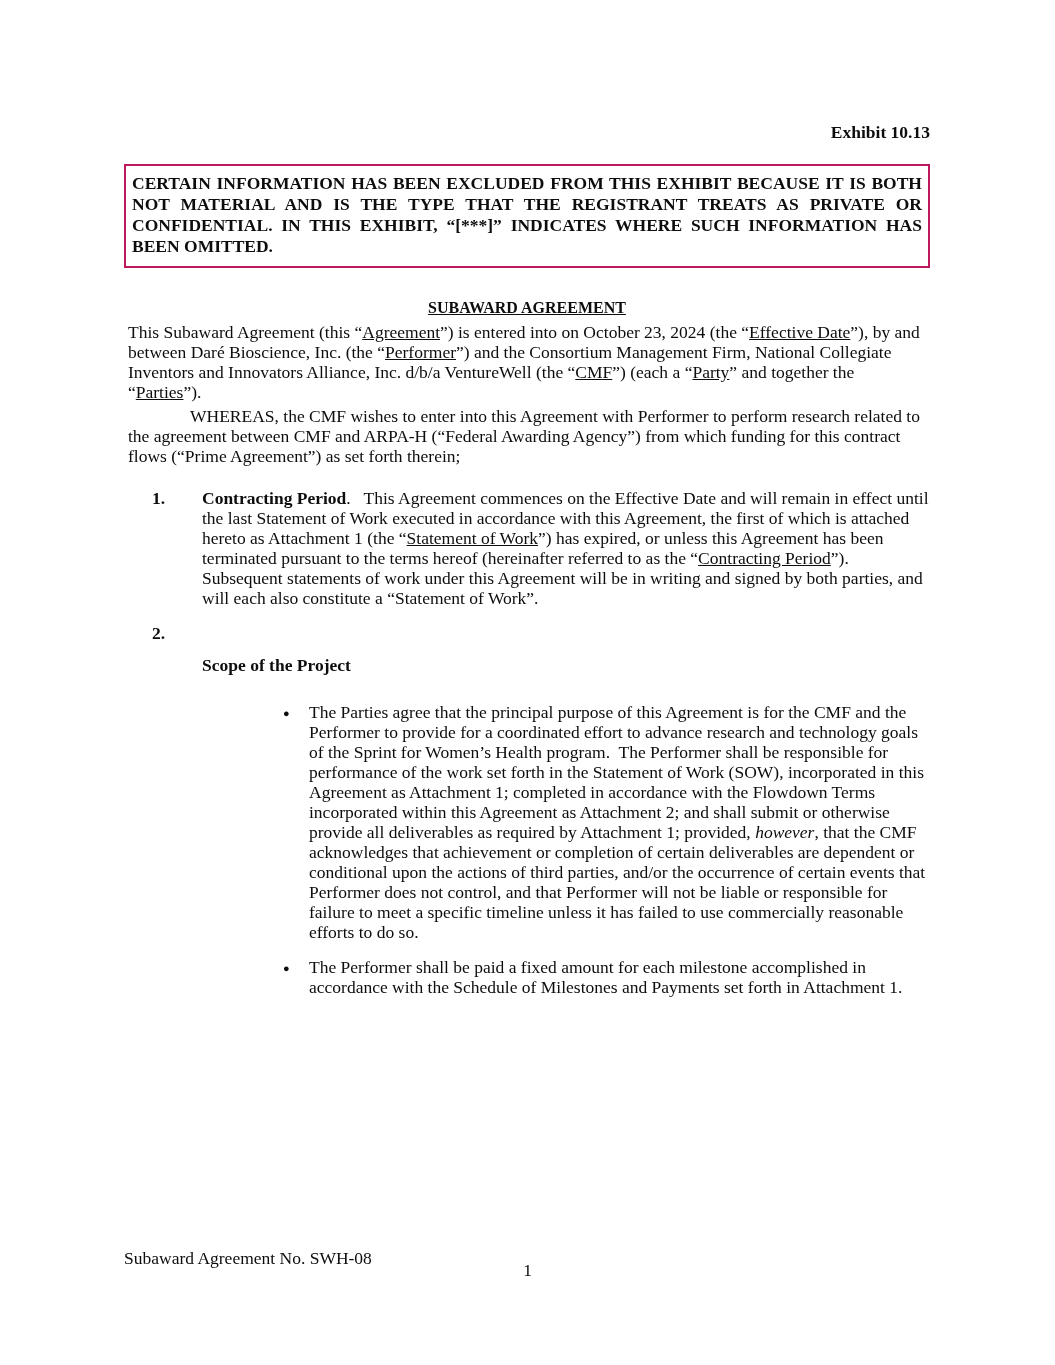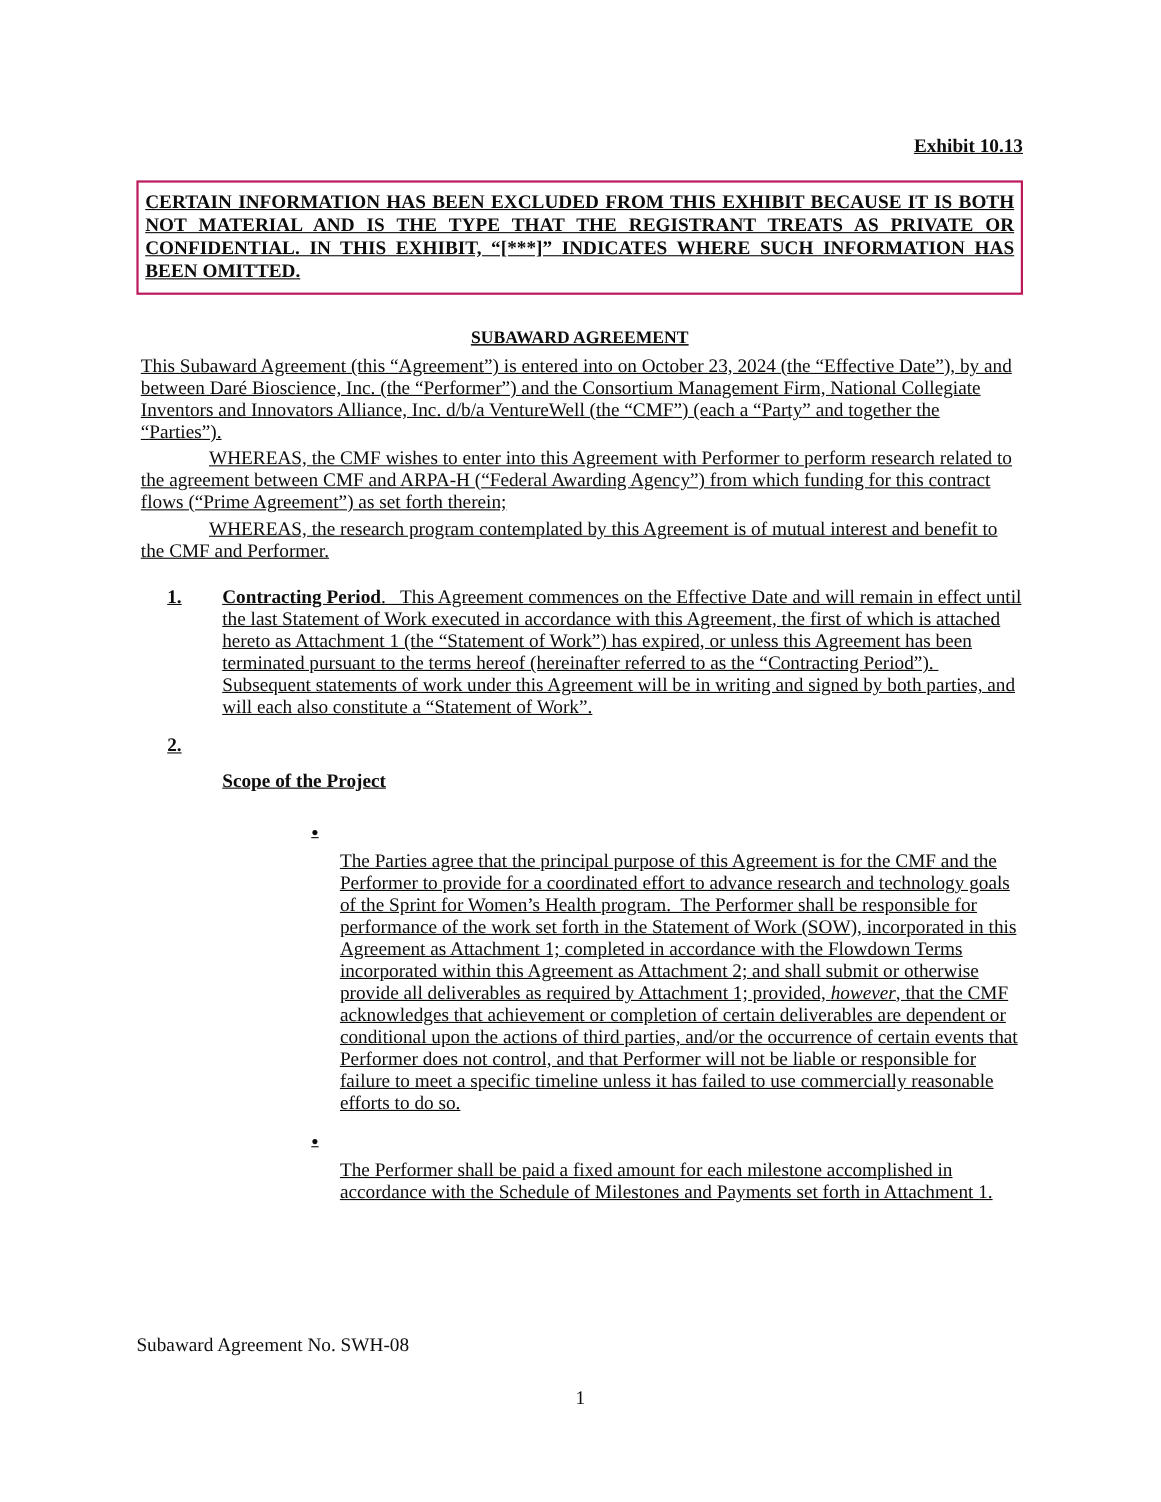--- a/index.html
+++ b/index.html
@@ -6,21 +6,21 @@
   .page{
     position:relative;
     width:1055px;height:1365px;
     background:#ffffff;
     color:#0d0d0d;
     font-family:"Liberation Serif","DejaVu Serif",serif;
     font-size:17.5px;
     line-height:20px;
     overflow:hidden;
   }
-  .content{padding:122px 125px 0 124px;text-decoration:underline;}
+  .content{padding:122px 125px 0 124px;}
   .exhibit-label{
     text-align:right;
     font-weight:bold;
     margin:0;
   }
   .notice-box{
     margin-top:22px;
     border:2px solid #be185d;
     padding:7px 6px 9px 6px;
     font-weight:bold;
@@ -57,29 +57,29 @@
     display:flex;
     margin-left:159px;
   }
   .bullet-glyph{
     width:26px;
     flex-shrink:0;
     font-size:11px;
     line-height:20px;
     padding-top:1px;
   }
-  .bullet-body{flex:1;margin-top:26px;}
+  .bullet-body{flex:1;}
   .page-number{
     position:absolute;
     top:1260px;left:0;right:0;
     text-align:center;
   }
   .footer-doc-number{
     position:absolute;
-    top:1212px;left:124px;text-align:right;
+    top:1248px;left:124px;text-align:right;
   }
 </style>
 </head>
 <body>
 
 <div class="page">
   <div class="content">
 
     <div class="exhibit-label">Exhibit 10.13</div>
 
@@ -87,21 +87,20 @@
       <span>CERTAIN INFORMATION HAS BEEN EXCLUDED FROM THIS EXHIBIT BECAUSE IT IS BOTH NOT MATERIAL AND IS THE TYPE THAT THE REGISTRANT TREATS AS PRIVATE OR CONFIDENTIAL. IN THIS EXHIBIT, “[***]” INDICATES WHERE SUCH INFORMATION HAS BEEN OMITTED.</span>
     </div>
 
     <div class="doc-title">SUBAWARD AGREEMENT</div>
 
     <p class="para mt-40"><span>This Subaward Agreement (this “</span><span style="text-decoration: underline;">Agreement</span><span>”) is entered into on October 23, 2024 (the “</span><span style="text-decoration: underline;">Effective Date</span><span>”), by and between Daré Bioscience, Inc. (the “</span><span style="text-decoration: underline;">Performer</span><span>”) and the Consortium Management Firm, National Collegiate Inventors and Innovators Alliance, Inc. d/b/a VentureWell (the “</span><span style="text-decoration: underline;">CMF</span><span>”) (each a “</span><span style="text-decoration: underline;">Party</span><span>” and together the “</span><span style="text-decoration: underline;">Parties</span><span>”).</span></p>
 
     <p class="para mt-24 first-indent">WHEREAS, the CMF wishes to enter into this Agreement with Performer to perform research related to the agreement between CMF and ARPA-H (“Federal Awarding Agency”) from which funding for this contract flows (“Prime Agreement”) as set forth therein;</p>
 
 
-    <p class="para mt-22 first-indent">WHEREAS, the research program contemplated by this Agreement is of mutual interest and benefit to the CMF and Performer.</p>
 
 
     <div class="numbered-section mt-22">
       <div class="sec-num">1.</div>
       <div class="sec-body"><span style="font-weight: bold;">Contracting Period</span><span>.&nbsp;&nbsp; This Agreement commences on the Effective Date and will remain in effect until the last Statement of Work executed in accordance with this Agreement, the first of which is attached hereto as Attachment 1 (the “</span><span style="text-decoration: underline;">Statement of Work</span><span>”) has expired, or unless this Agreement has been terminated pursuant to the terms hereof (hereinafter referred to as the “</span><span style="text-decoration: underline;">Contracting Period</span><span>”).&nbsp; Subsequent statements of work under this Agreement will be in writing and signed by both parties, and will each also constitute a “Statement of Work”.</span></div>
     </div>
 
     <div class="numbered-section mt-15">
       <div class="sec-num">2.</div>
       <div class="sec-body sec-heading">Scope of the Project</div>

